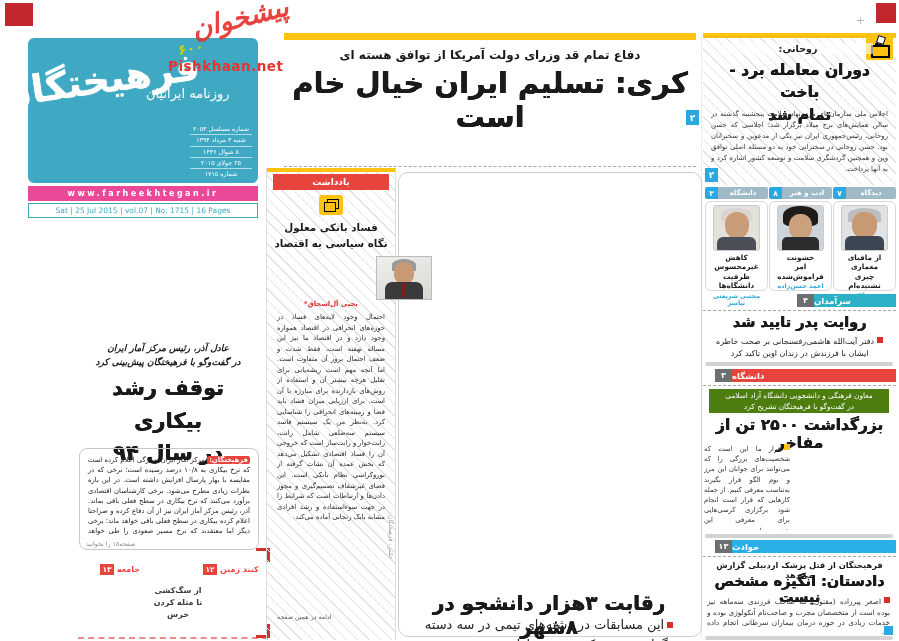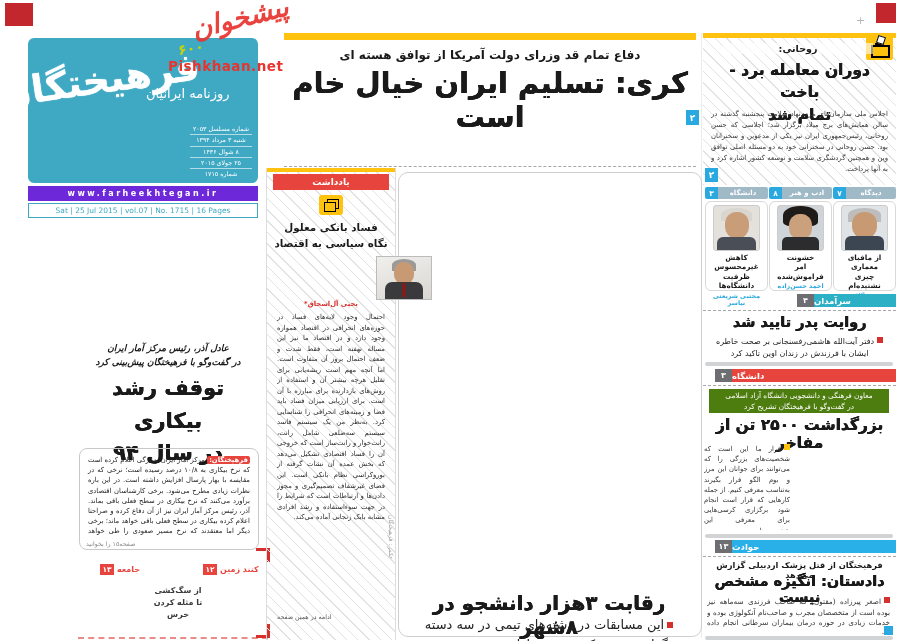--- a/index.html
+++ b/index.html
@@ -43,21 +43,21 @@
     <div class="abs b" style="left:2px;top:18px;width:170px;font-size:38px;color:#fff;transform:rotate(-8deg);text-align:center;text-shadow:0 0 1px #fff;">فرهیختگان</div>
     <div class="abs" style="left:118px;top:48px;font-size:13px;color:#fff;">روزنامه ایرانیان</div>
     <div class="abs" style="left:162px;top:86px;width:62px;font-size:6.3px;color:#fff;text-align:center;line-height:1.0;">
       <div style="padding:2px 0;border-bottom:1px solid rgba(255,255,255,.6);">شماره مسلسل ۲۰۵۳</div>
       <div style="padding:2px 0;border-bottom:1px solid rgba(255,255,255,.6);">شنبه ۳ مرداد ۱۳۹۴</div>
       <div style="padding:2px 0;border-bottom:1px solid rgba(255,255,255,.6);">۸ شوال ۱۴۳۶</div>
       <div style="padding:2px 0;border-bottom:1px solid rgba(255,255,255,.6);">۲۵ جولای ۲۰۱۵</div>
       <div style="padding:2px 0;">شماره ۱۷۱۵</div>
     </div>
   </div>
-  <div class="abs c b" style="left:28px;top:186px;width:230px;height:15px;background:#6d28d9;color:#fff;font-size:8px;letter-spacing:2.5px;line-height:15px;direction:ltr;">www.farheekhtegan.ir</div>
+  <div class="abs c b" style="left:28px;top:186px;width:230px;height:15px;background:#ec4899;color:#fff;font-size:8px;letter-spacing:2.5px;line-height:15px;direction:ltr;">www.farheekhtegan.ir</div>
   <div class="abs c" style="left:28px;top:203px;width:228px;height:13px;background:#fff;border:1px solid #3fa9c4;color:#3fa9c4;font-size:7.5px;line-height:13px;direction:ltr;">Sat | 25 Jul 2015 | vol.07 | No. 1715 | 16 Pages</div>
 
   <div class="abs b" style="left:150px;top:2px;width:180px;color:#e8342f;font-size:27px;transform:rotate(-14deg);opacity:.92;text-align:center;font-style:italic;">پیشخوان</div>
   <div class="abs b" style="left:178px;top:40px;color:#c9d400;font-size:14px;transform:rotate(-10deg);">۶۰۰</div>
   <div class="abs b" style="left:168px;top:58px;color:#e8342f;font-size:13.5px;direction:ltr;letter-spacing:.5px;">Pishkhaan.net</div>
 
   <div class="abs yellow" style="left:284px;top:33px;width:412px;height:7px;"></div>
   <div class="abs c b ml" style="left:300px;top:48px;width:380px;font-size:12px;">دفاع تمام قد وزرای دولت آمریکا از توافق هسته ای</div>
   <div class="abs c b heavy" style="left:284px;top:66px;width:412px;font-size:29px;">کری: تسلیم ایران خیال خام است</div>
   <div class="abs pbadge" style="left:686px;top:110px;width:13px;height:15px;font-size:9px;">۲</div>

